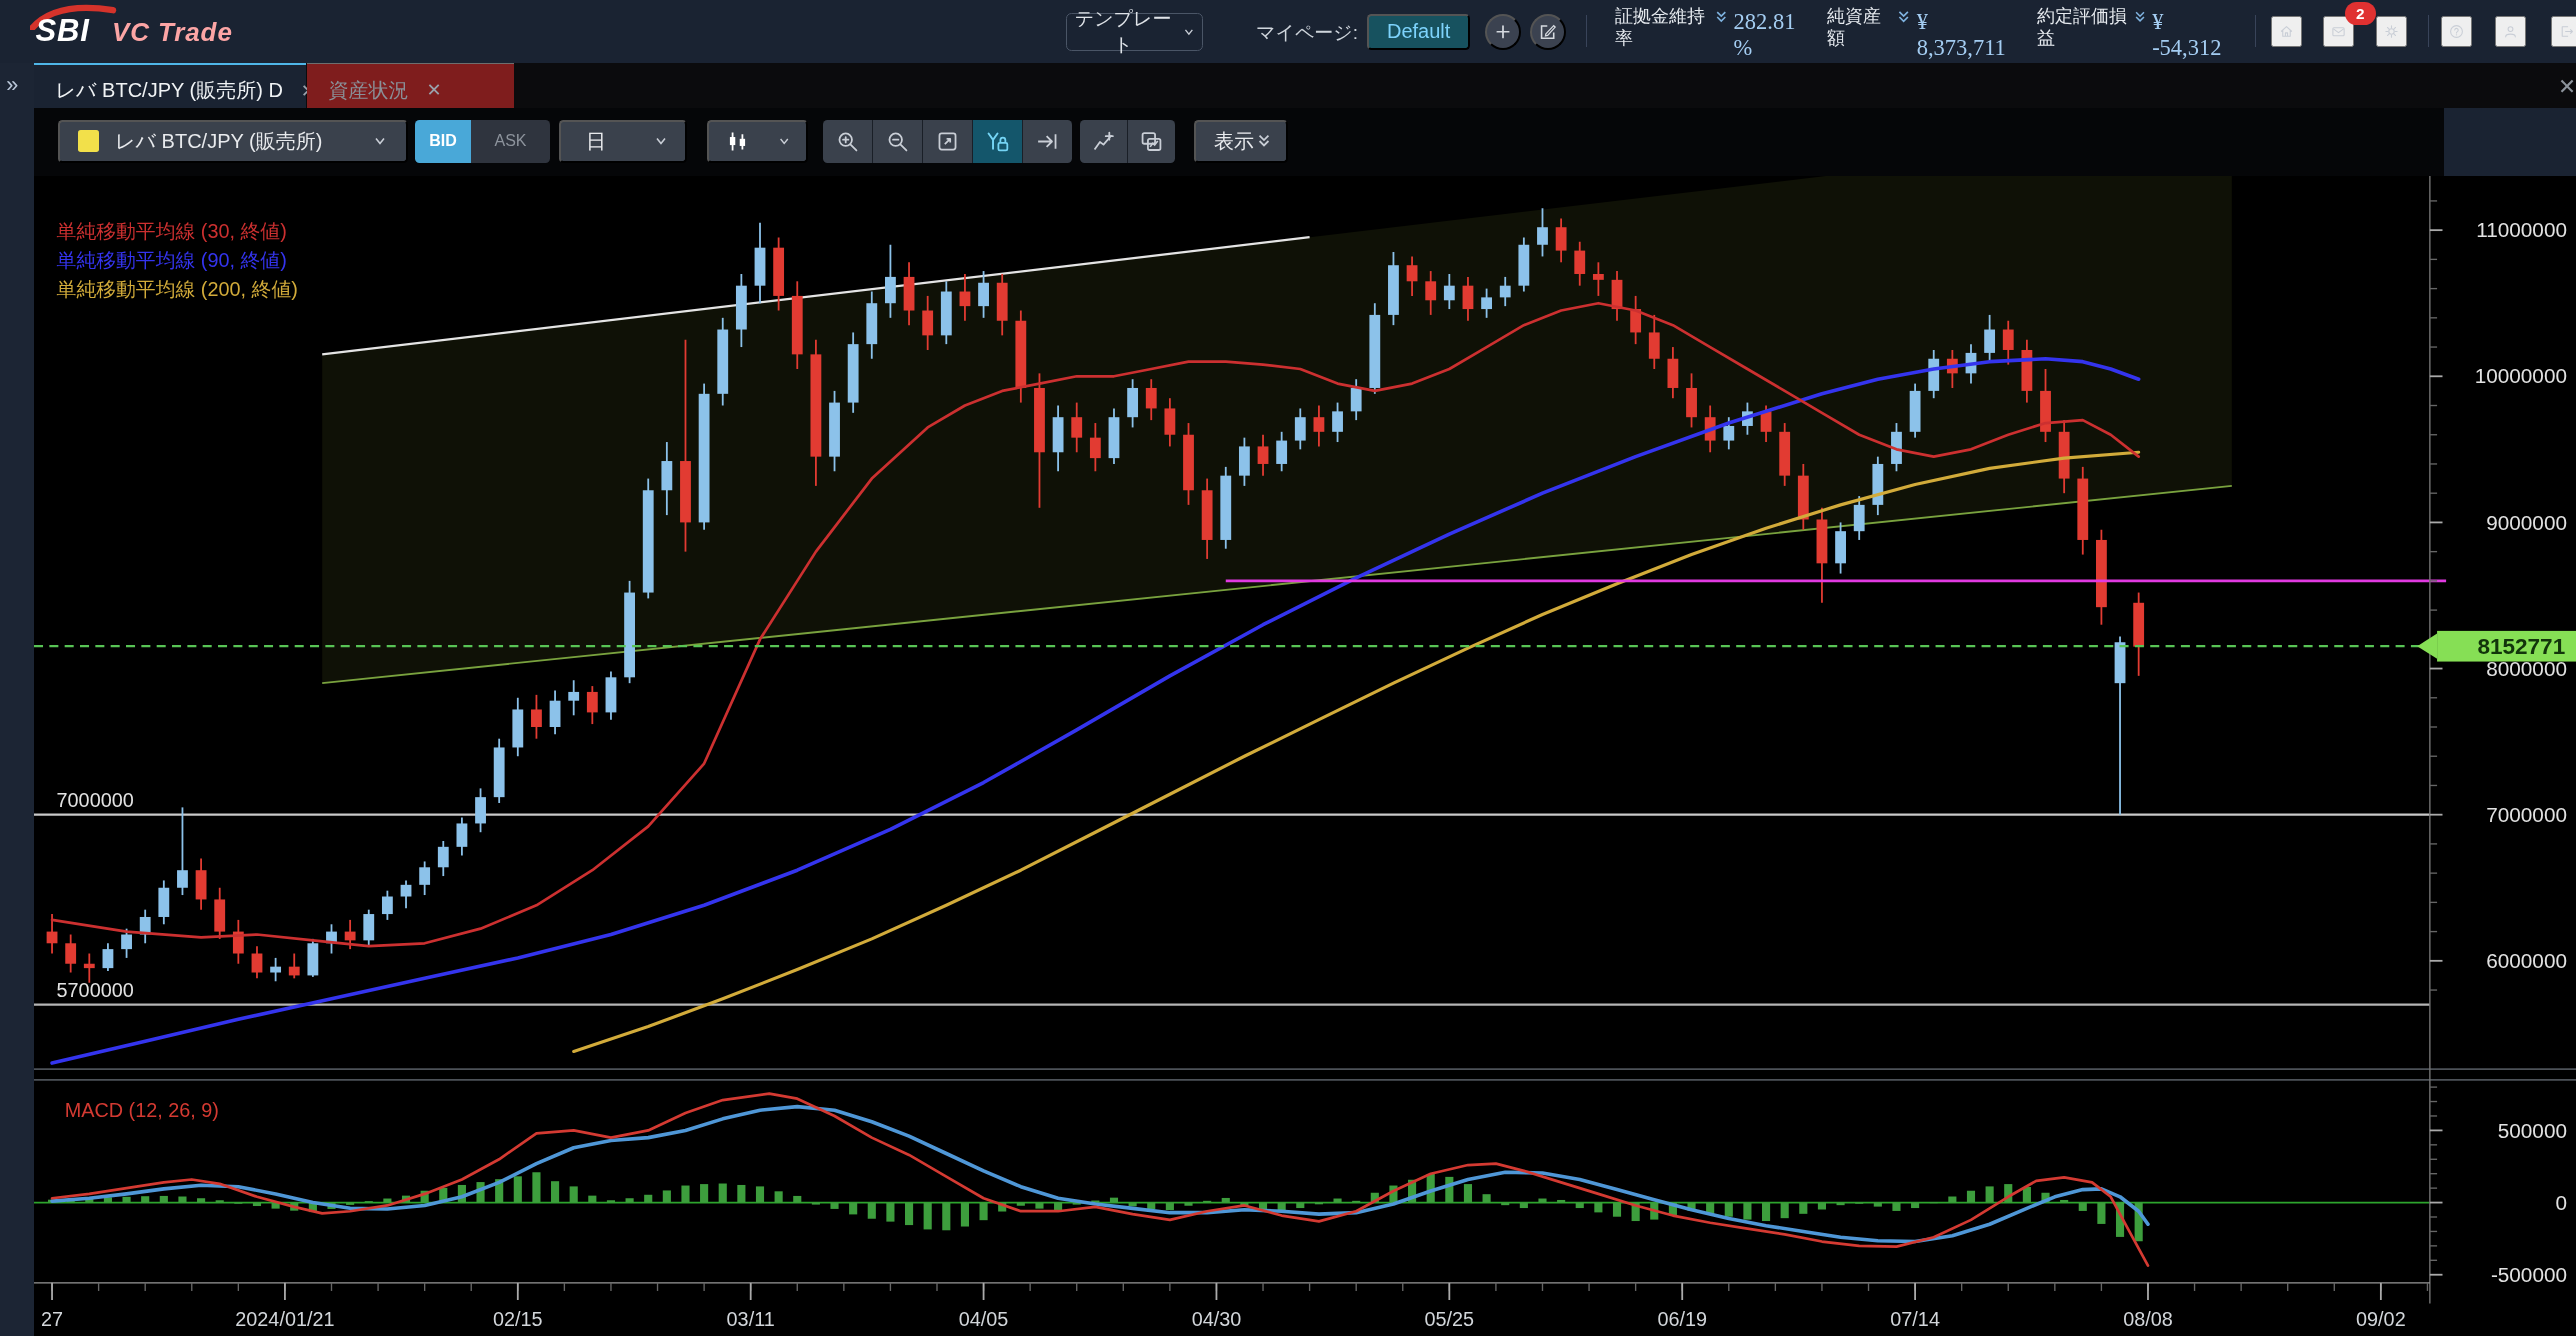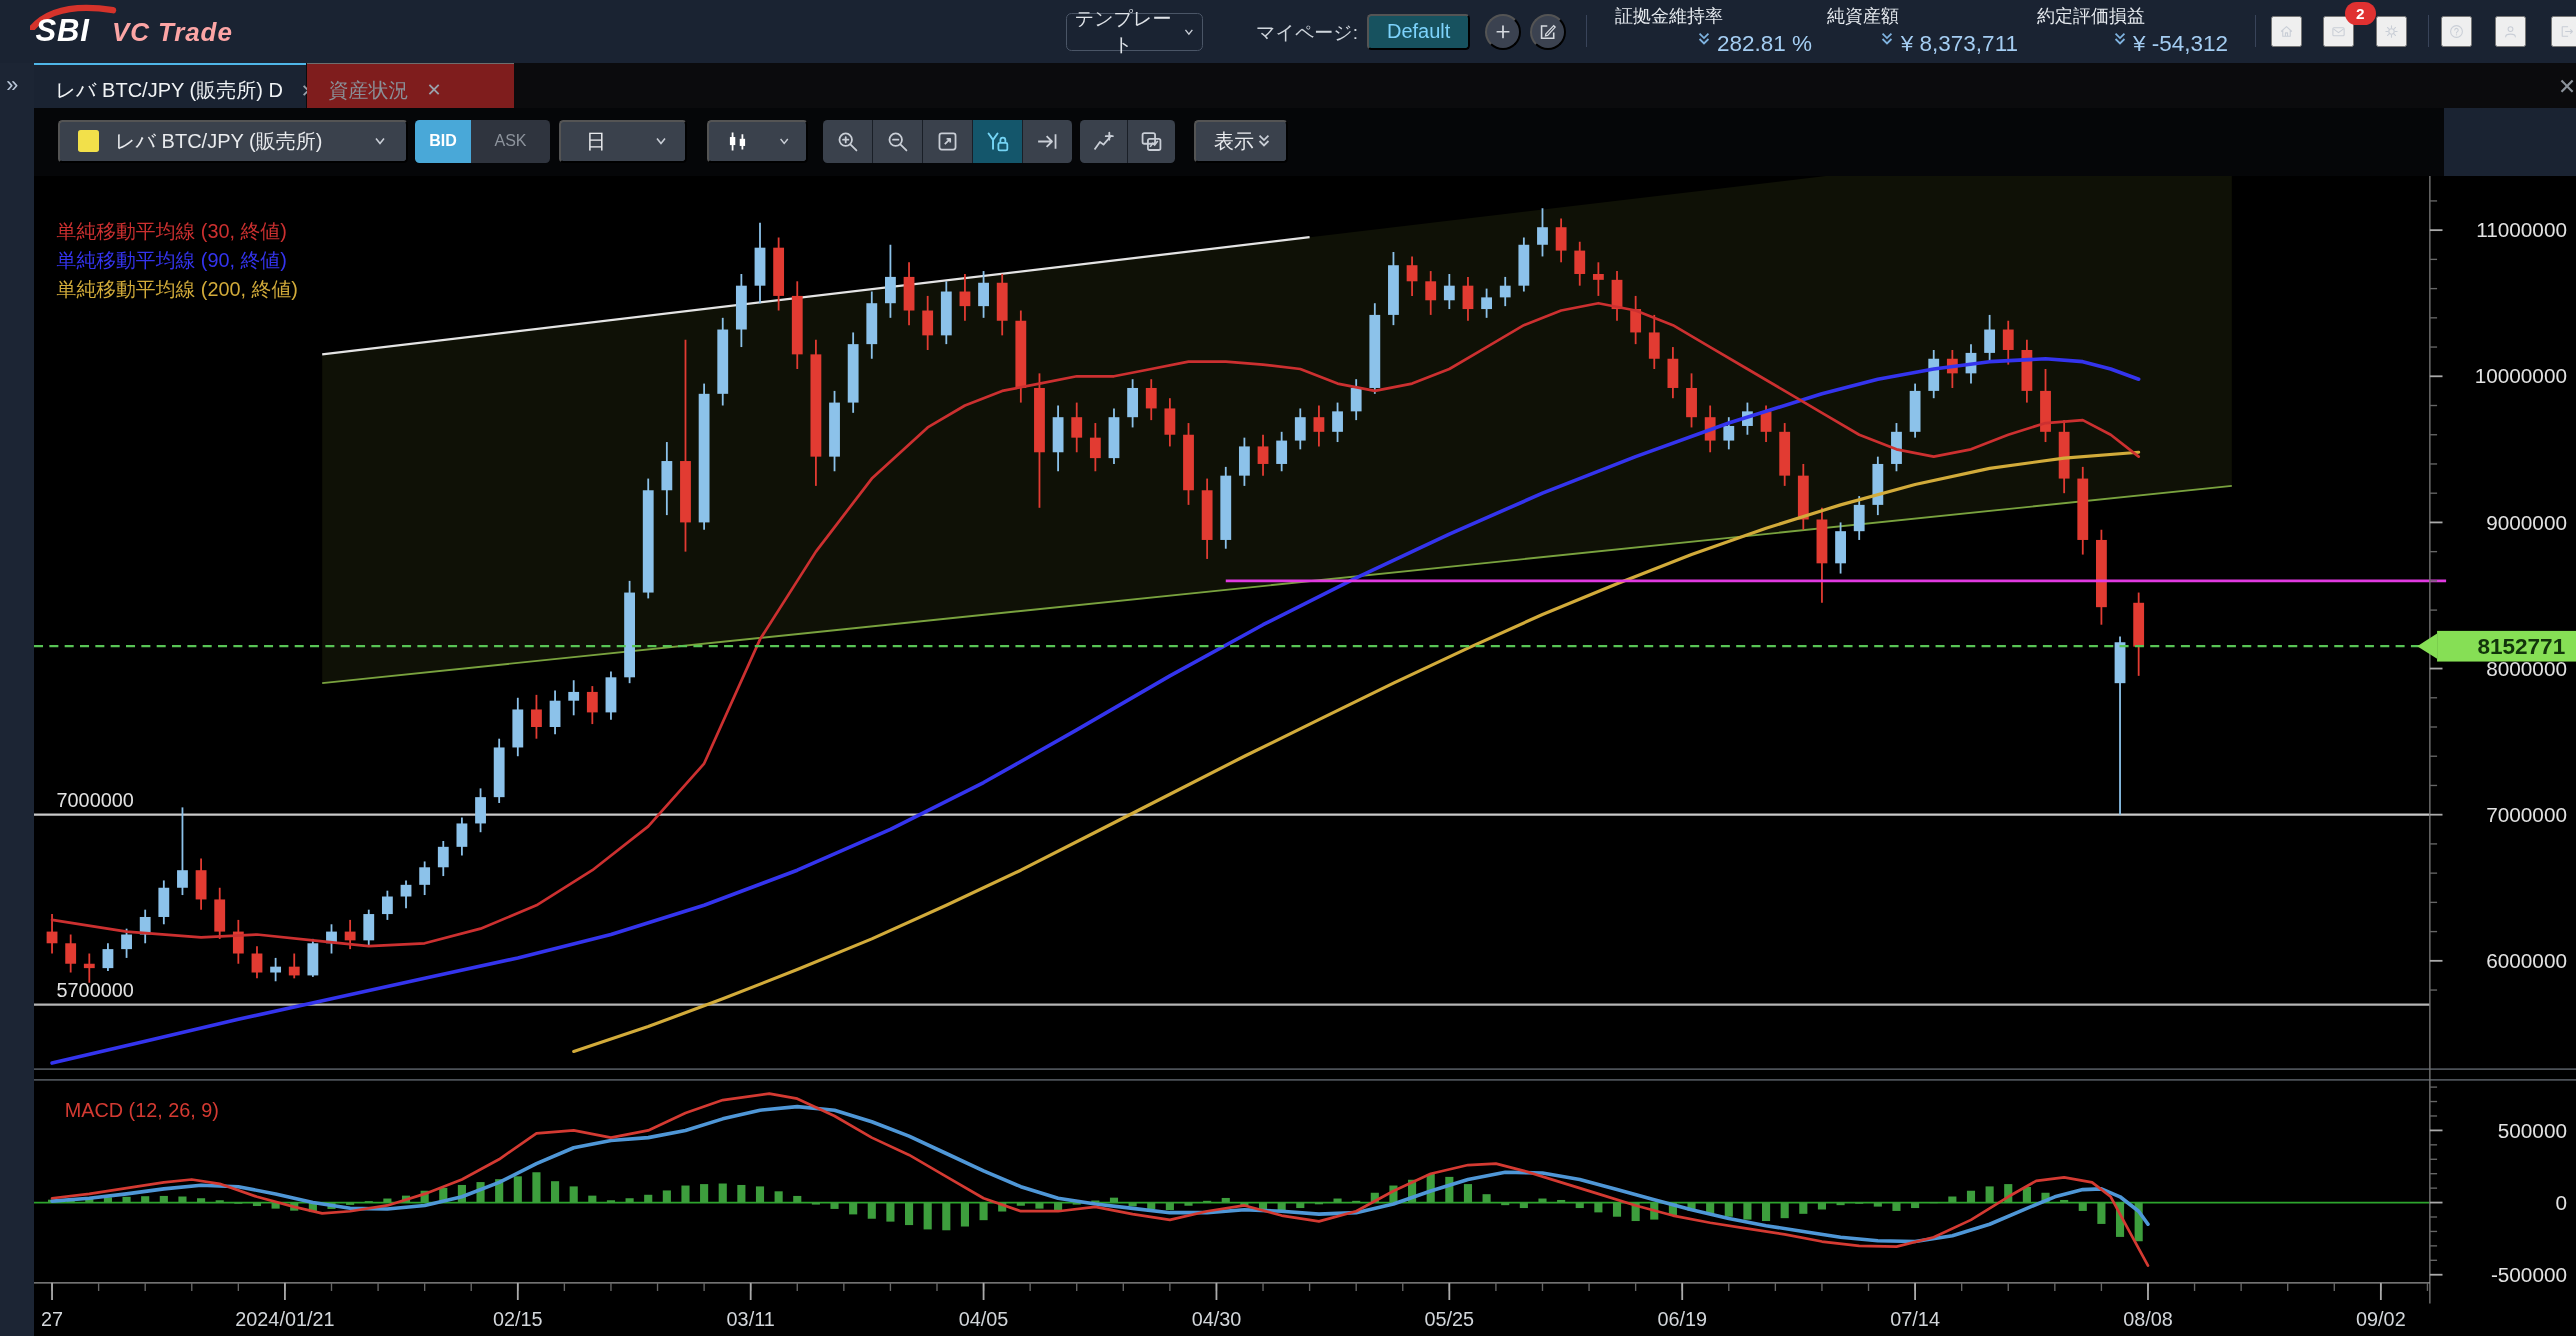--- a/index.html
+++ b/index.html
@@ -15,21 +15,21 @@
   .logo .sbi{font-style:italic;font-weight:900;font-size:31px;color:#fff;letter-spacing:0.9px;position:relative;}
   .logo .vct{font-style:italic;font-weight:600;font-size:26px;color:#fca5a5;letter-spacing:0.9px;}
   .tpl-btn{position:absolute;left:1066px;top:12.6px;width:137px;height:38px;border:0.9px solid #4a5566;border-radius:5.4px;
     display:flex;align-items:center;justify-content:center;gap:9px;font-size:19px;color:#dfe3e8;background:transparent;cursor:pointer;}
   .mypage-label{position:absolute;left:1256px;top:20px;font-size:19px;color:#cfd5dc;}
   .mypage-pill{position:absolute;left:1367px;top:13.5px;height:36px;padding:0 18px;background:#17525f;border-radius:4.5px;
     display:flex;align-items:center;font-size:20px;color:#7dd3fc;cursor:pointer;}
   .round-btn{position:absolute;top:13.5px;width:36px;height:36px;border-radius:50%;background:#3b4250;
     display:flex;align-items:center;justify-content:center;cursor:pointer;}
   .vdiv{position:absolute;top:15.3px;width:0.9px;height:32px;background:#39445a;}
-  .metric{position:absolute;top:6.3px;display:flex;flex-direction:column;align-items:flex-start;}
+  .metric{position:absolute;top:6.3px;display:flex;flex-direction:row;align-items:flex-start;font-family:Liberation Serif, serif;}
   .metric .lab{font-size:18px;color:#e6eaef;line-height:21.6px;}
   .metric .valrow{align-self:flex-end;display:flex;align-items:flex-start;gap:5.4px;margin-top:2.7px;}
   .metric .val{font-size:22.5px;color:#a4cdf2;font-weight:500;}
   .top-icon{position:absolute;top:16px;width:31px;height:31px;display:flex;align-items:center;justify-content:center;cursor:pointer;}
   .mail-badge{position:absolute;left:2345px;top:1.8px;min-width:23.5px;height:23.5px;border-radius:11.7px;background:#e03131;
     color:#fff;font-size:15.3px;font-weight:bold;display:flex;align-items:center;justify-content:center;padding:0 3.6px;}
   
   .tabrow{position:absolute;left:0;top:63px;width:2576px;height:45px;background:#0b0b0d;}
   .tab{position:absolute;top:0;height:53px;display:flex;align-items:center;gap:18px;padding:0 21.6px;cursor:pointer;box-sizing:border-box;}
   .tab.active{left:34px;width:272px;background:#1a2332;border-top:2.7px solid #4fb6e8;color:#f0f3f5;}

